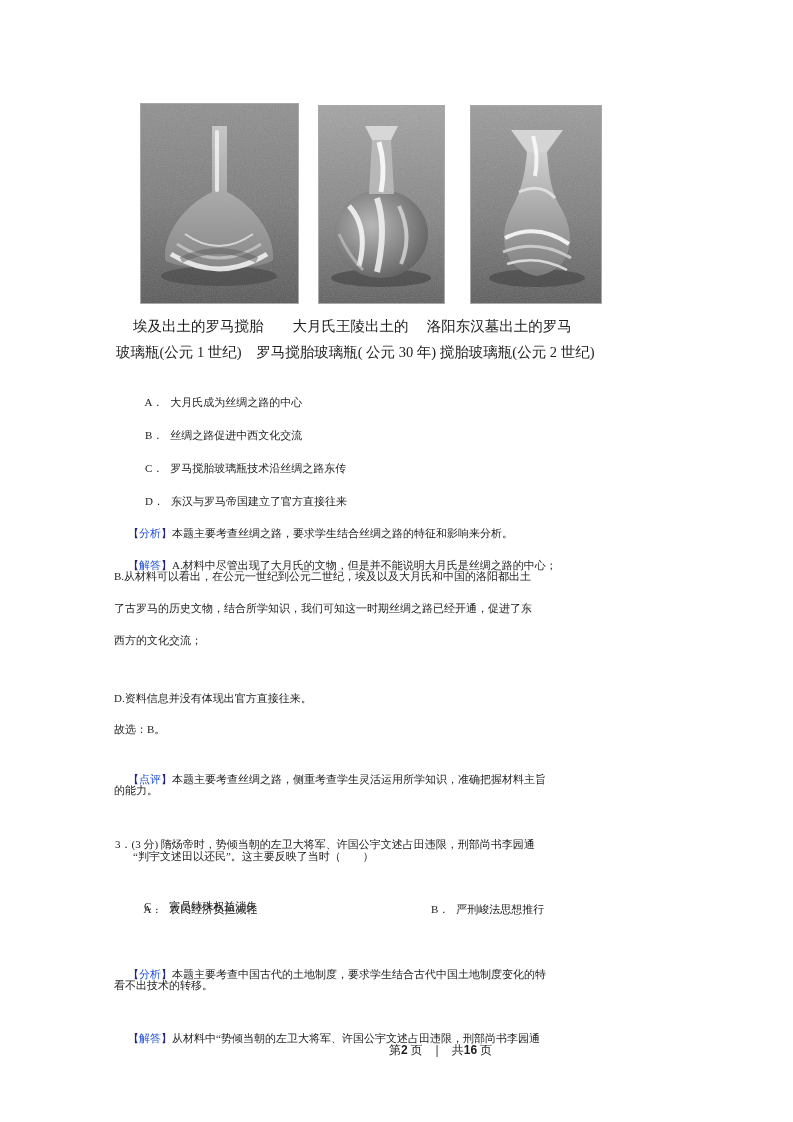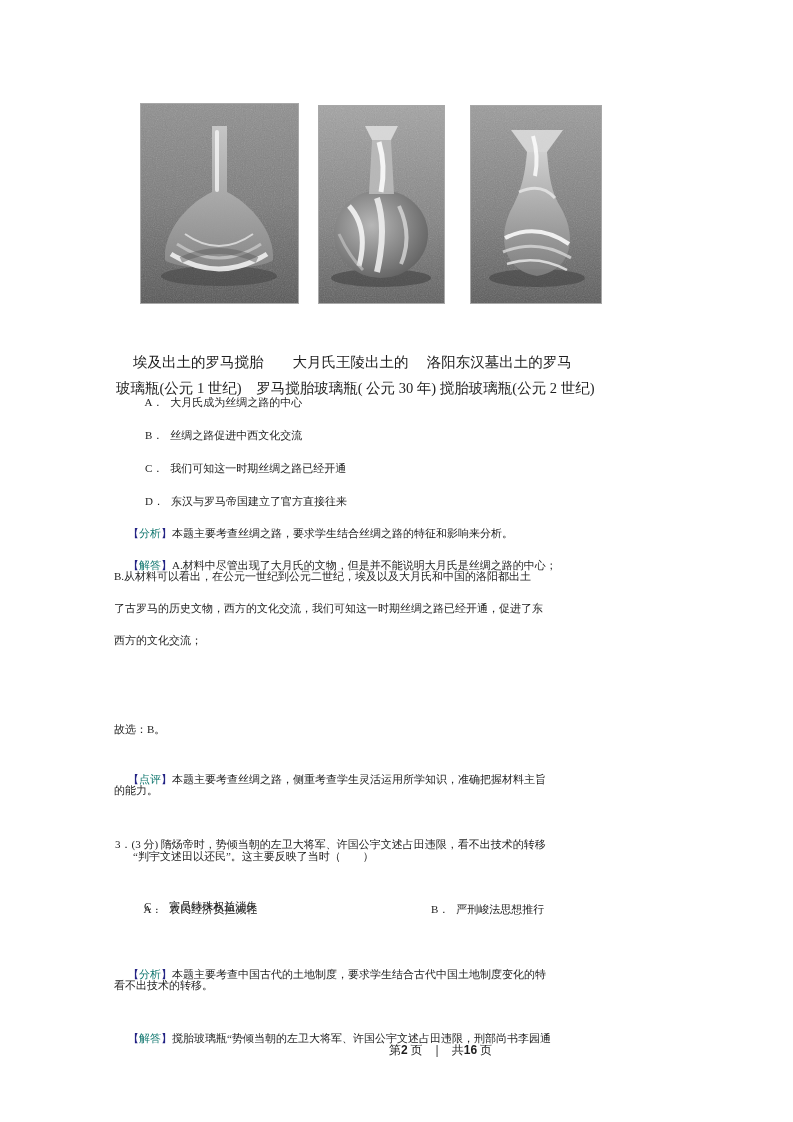--- a/index.html
+++ b/index.html
@@ -1,22 +1,22 @@
 <!DOCTYPE html>
 <html><head>
 <meta charset="utf-8">
 <style>
   html,body{margin:0;padding:0;background:#ffffff;}
   .page{
     position:relative;width:793px;height:1122px;background:#ffffff;overflow:hidden;
     font-family:"Liberation Serif","DejaVu Serif",serif;color:#1d1d1d;
   }
   .ln{position:absolute;font-size:11px;line-height:21px;white-space:pre;}
-  .cap{font-size:14.5px;margin-top:36px;}
-  .blue{color:#0f766e;}
+  .cap{font-size:14.5px;}
+  .blue{color:#1d4ed8;}
   .bracket{color:#232384;}
   .opt-label{margin-right:7px;}
   .photo{position:absolute;border:1px solid #a8a8a8;background:#777;}
   .photo svg{display:block;}
   .footer{position:absolute;top:1042px;left:0;width:793px;text-align:center;font-size:12px;color:#1d1d1d;padding-left:44px;}
   .footer .num{font-family:"Liberation Sans","DejaVu Sans",sans-serif;font-weight:bold;}
   .footer .sep{display:inline-block;margin:0 13px;color:#444;font-family:"Liberation Sans",sans-serif;}
 </style>
 </head>
 <body>
@@ -116,64 +116,65 @@
   <div class="ln cap" style="left:133px;top:316px">埃及出土的罗马搅胎　　大月氏王陵出土的　 洛阳东汉墓出土的罗马</div>
   <div class="ln cap" style="left:116px;top:342px">玻璃瓶(公元 1 世纪)　罗马搅胎玻璃瓶( 公元 30 年) 搅胎玻璃瓶(公元 2 世纪)</div>
 
   <div class="ln" style="left:134px;top:371px">
     <span class="opt-label">A．</span><span>大月氏成为丝绸之路的中心</span>
   </div>
   <div class="ln" style="left:134px;top:404px">
     <span class="opt-label">B．</span><span>丝绸之路促进中西文化交流</span>
   </div>
   <div class="ln" style="left:134px;top:437px">
-    <span class="opt-label">C．</span><span>我们可知这一时期丝绸之路已经开通</span>
+    <span class="opt-label">C．</span><span>罗马搅胎玻璃瓶技术沿丝绸之路东传</span>
   </div>
   <div class="ln" style="left:134px;top:470px">
     <span class="opt-label">D．</span><span>东汉与罗马帝国建立了官方直接往来</span>
   </div>
 
   <div class="ln" style="left:117px;top:502px">
     <span class="bracket">【</span><span class="blue">分析</span><span class="bracket">】</span><span>本题主要考查丝绸之路，要求学生结合丝绸之路的特征和影响来分析。</span>
   </div>
 
   <div class="ln" style="left:117px;top:534px">
     <span class="bracket">【</span><span class="blue">解答</span><span class="bracket">】</span><span>A.材料中尽管出现了大月氏的文物，但是并不能说明大月氏是丝绸之路的中心；</span>
   </div>
   <div class="ln" style="left:114px;top:566px">B.从材料可以看出，在公元一世纪到公元二世纪，埃及以及大月氏和中国的洛阳都出土</div>
-  <div class="ln" style="left:114px;top:598px">了古罗马的历史文物，西方的文化交流，我们可知这一时期丝绸之路已经开通，促进了东</div>
+  <div class="ln" style="left:114px;top:598px">了古罗马的历史文物，结合所学知识，我们可知这一时期丝绸之路已经开通，促进了东</div>
   <div class="ln" style="left:114px;top:630px">西方的文化交流；</div>
+  <div class="ln" style="left:114px;top:688px">D.资料信息并没有体现出官方直接往来。</div>
   <div class="ln" style="left:114px;top:719px">故选：B。</div>
 
   <div class="ln" style="left:117px;top:748px">
     <span class="bracket">【</span><span class="blue">点评</span><span class="bracket">】</span><span>本题主要考查丝绸之路，侧重考查学生灵活运用所学知识，准确把握材料主旨</span>
   </div>
   <div class="ln" style="left:114px;top:780px">的能力。</div>
 
   <div class="ln" style="left:104px;top:813px">
-    <span>3．</span><span>(3 分) </span><span>隋炀帝时，势倾当朝的左卫大将军、许国公宇文述占田违限，看不出技术的转移</span>
+    <span>3．</span><span>(3 分) </span><span>隋炀帝时，势倾当朝的左卫大将军、许国公宇文述占田违限，刑部尚书李园通</span>
   </div>
   <div class="ln" style="left:133px;top:878px">
     <span class="opt-label">A．</span><span>农民经济负担减轻</span>
   </div>
 
   <div class="ln" style="left:133px;top:846px">“判宇文述田以还民”。这主要反映了当时（　　）</div>
   <div class="ln" style="left:420px;top:878px">
     <span class="opt-label">B．</span><span>严刑峻法思想推行</span>
   </div>
   <div class="ln" style="left:133px;top:875px">
     <span class="opt-label">C．</span><span>官员特殊权益消失</span>
   </div>
 
   <div class="ln" style="left:117px;top:943px">
     <span class="bracket">【</span><span class="blue">分析</span><span class="bracket">】</span><span>本题主要考查中国古代的土地制度，要求学生结合古代中国土地制度变化的特</span>
   </div>
   <div class="ln" style="left:114px;top:975px">看不出技术的转移。</div>
 
   <div class="ln" style="left:117px;top:1007px">
-    <span class="bracket">【</span><span class="blue">解答</span><span class="bracket">】</span><span>搅胎玻璃瓶“势倾当朝的左卫大将军、许国公宇文述占田违限，刑部尚书李园通</span>
+    <span class="bracket">【</span><span class="blue">解答</span><span class="bracket">】</span><span>从材料中“势倾当朝的左卫大将军、许国公宇文述占田违限，刑部尚书李园通</span>
   </div>
 
   <div class="footer">
     <span>第</span><span class="num">2</span><span> 页</span><span class="sep">|</span><span>共</span><span class="num">16</span><span> 页</span>
   </div>
 
 </div>
 
 </body></html>

